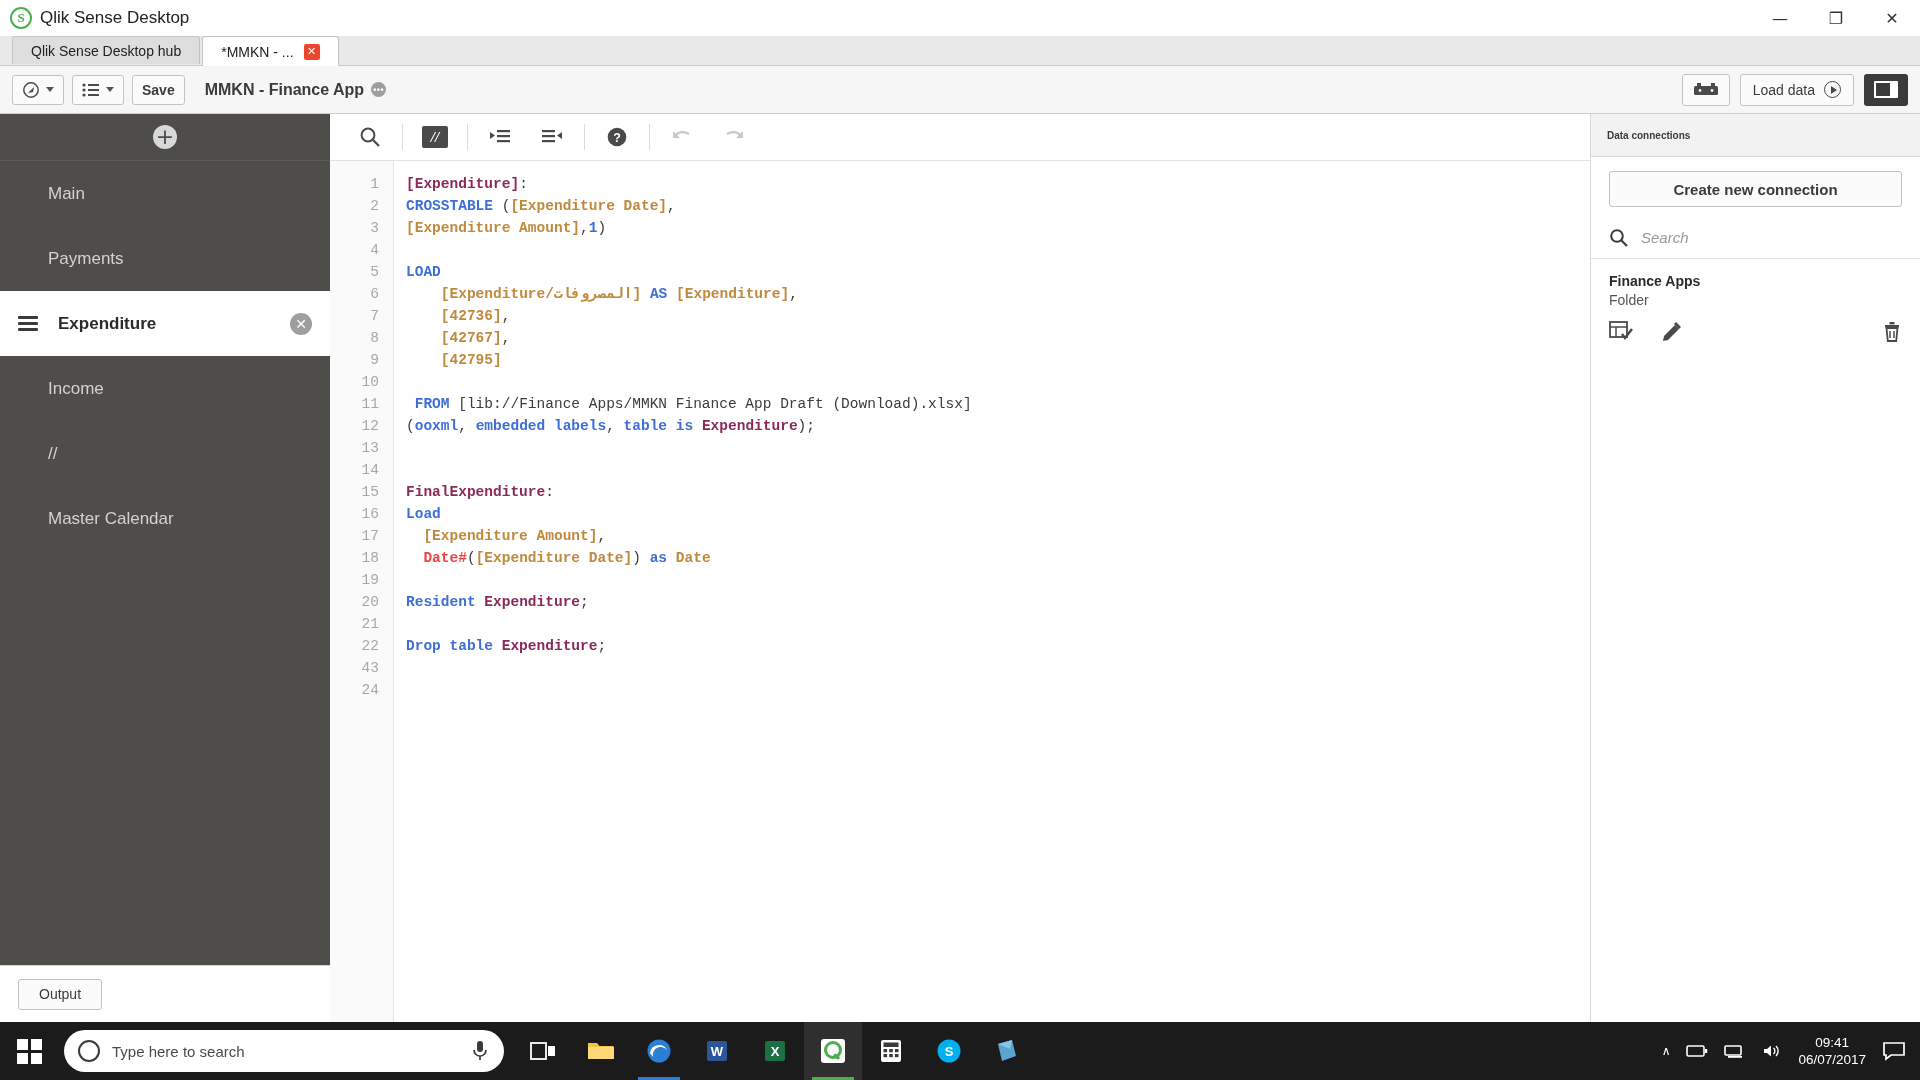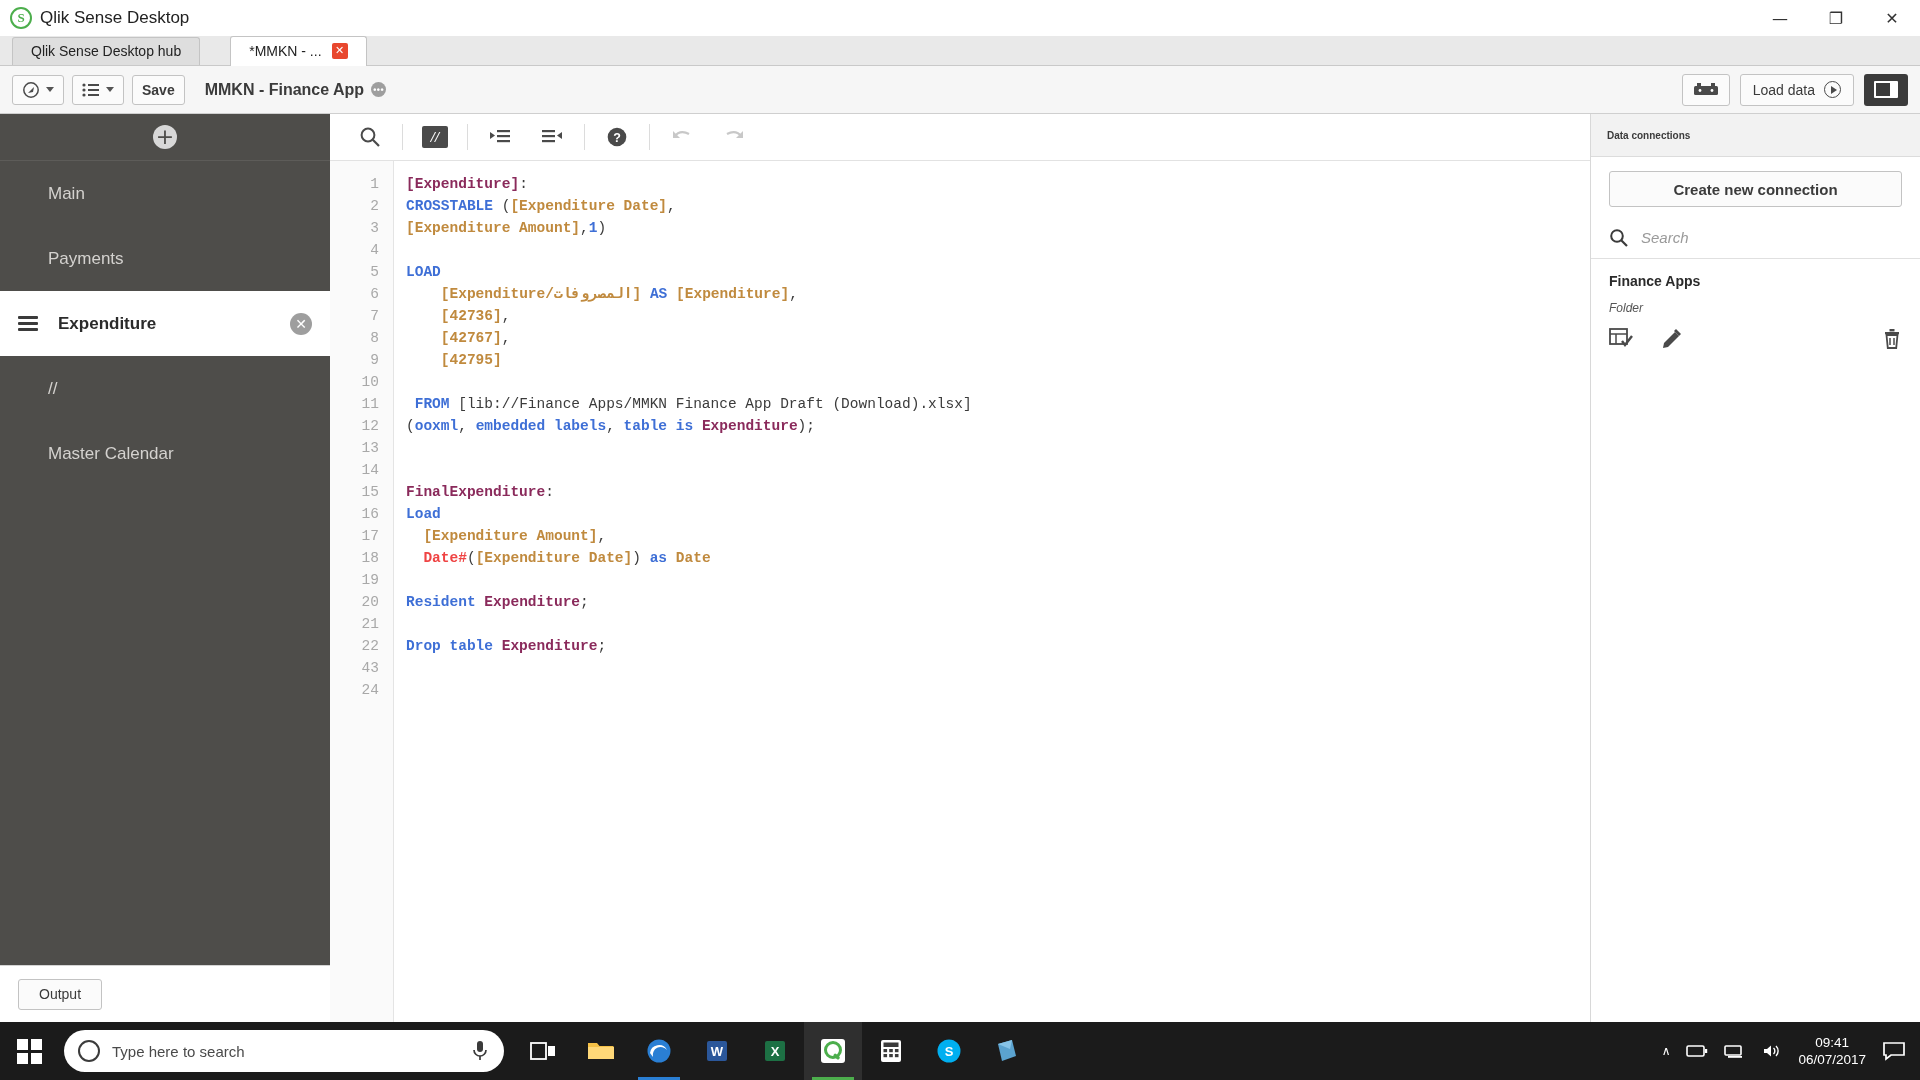--- a/index.html
+++ b/index.html
@@ -25,22 +25,22 @@
   }
   .title-text { font-size: 17px; color: #222; }
   .win-controls { position: absolute; right: 0; top: 0; height: 36px; display: flex; }
   .win-btn {
     width: 56px; height: 36px; display: flex; align-items: center; justify-content: center;
     color: #333; font-size: 16px; font-family: "DejaVu Sans", sans-serif;
   }
 
   
   .tabstrip {
-    height: 30px; background: #e9e9e9; display: flex; align-items: center;
-    flex: 0 0 30px; border-bottom: 1px solid #c9c9c9; gap: 28px;
+    height: 30px; background: #e9e9e9; display: flex; align-items: flex-start;
+    flex: 0 0 30px; border-bottom: 1px solid #c9c9c9;
   }
   .tab {
     height: 28px; display: flex; align-items: center; gap: 10px;
     padding: 0 18px; font-size: 14px; color: #222;
     background: #dedede; border: 1px solid #c4c4c4; border-bottom: none;
     border-top-left-radius: 3px; border-top-right-radius: 3px;
     margin-right: 2px; position: relative;
   }
   .tab.active { background: #ffffff; height: 30px; border-color: #c4c4c4; z-index: 2; }
   .tab.first { margin-left: 12px; }
@@ -189,21 +189,21 @@
     height: 42px; display: flex; align-items: center; gap: 12px; padding: 0 18px;
     border-bottom: 1px solid #e0e0e0;
   }
   .dc-search input {
     border: none; outline: none; font-size: 15px; color: #555;
     font-family: "Liberation Sans", sans-serif; background: transparent; width: 100%;
   }
   .dc-search input::placeholder { color: #9a9a9a; font-style: italic; }
   .dc-item { padding: 14px 18px 0; }
   .dc-item-name { font-size: 14px; font-weight: bold; color: #2b2b2b; }
-  .dc-item-type { font-size: 12px; color: #555; margin-top: 12px; font-style: italic; }
+  .dc-item-type { font-size: 14px; color: #555; margin-top: 3px; }
   .dc-actions {
     display: flex; align-items: center; gap: 28px; padding: 12px 18px 0;
     position: relative; color: #4a4a4a;
   }
   .dc-actions .trash { position: absolute; right: 18px; }
 
   
   .taskbar {
     height: 58px; flex: 0 0 58px; background: #1b1b1b; display: flex; align-items: center;
     position: relative;
@@ -324,20 +324,23 @@
         <span class="label">Payments</span>
       </div>
       <div class="section-item active">
         <span class="grip">
             <span></span>
             <span></span>
             <span></span>
           </span>
         <span class="label">Expenditure</span>
         <span class="sec-close">✕</span>
+      </div>
+      <div class="section-item">
+        <span class="label">Income</span>
       </div>
       <div class="section-item">
         <span class="label">//</span>
       </div>
       <div class="section-item">
         <span class="label">Master Calendar</span>
       </div>
 
       <div class="sections-spacer"></div>
       <div class="output-bar">

